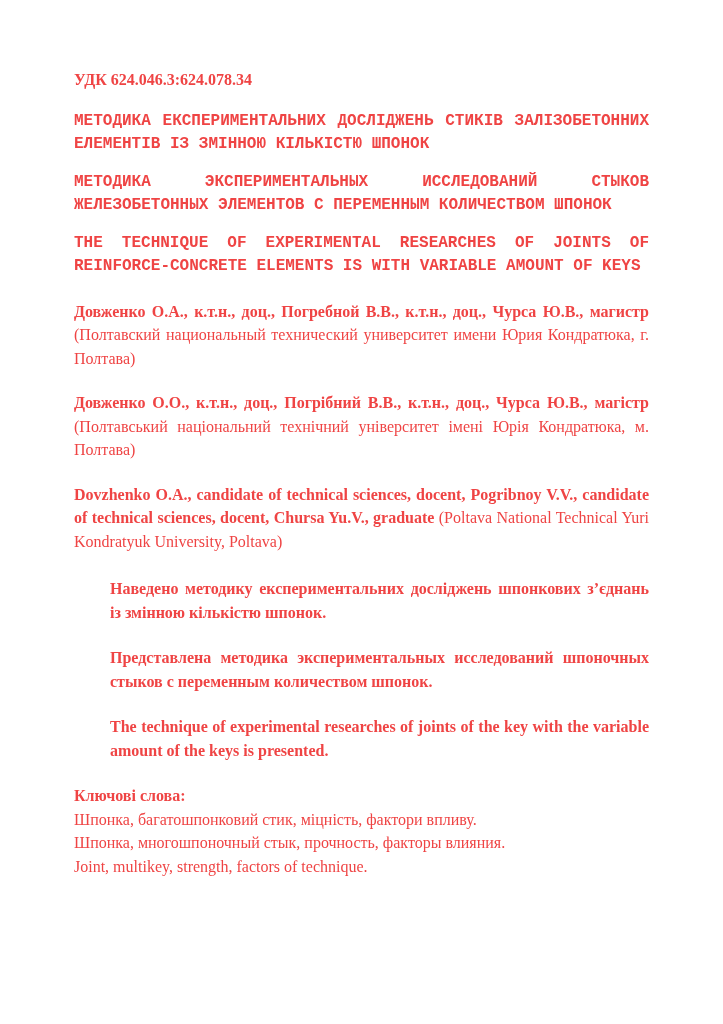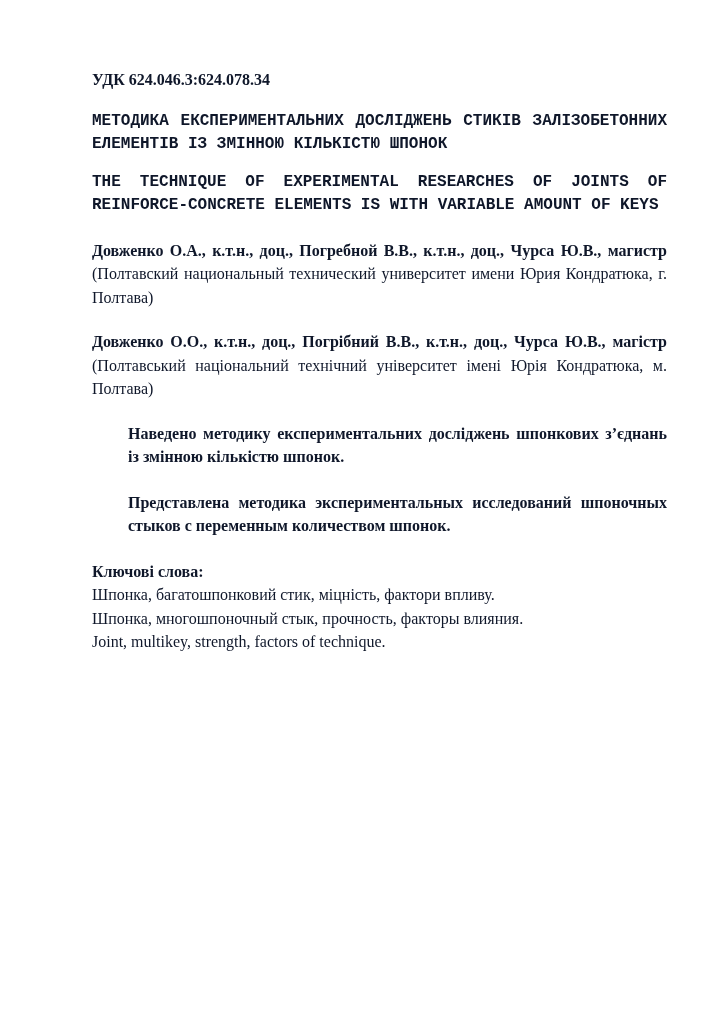--- a/index.html
+++ b/index.html
@@ -1,48 +1,51 @@
 <!DOCTYPE html>
 <html><head>
 <meta charset="utf-8">
 <style>
   html, body { margin: 0; padding: 0; background: #ffffff; }
   body { width: 723px; height: 1024px; position: relative; overflow: hidden; }
   .page {
-    position: absolute; left: 92px; top: 68px; width: 575px;
+    position: absolute; left: 74px; top: 68px; width: 575px;
     font-family: "Liberation Serif", serif; font-size: 16px; line-height: 23.5px;
-    color: #0f172a;
+    color: #ef4444;
   }
   .block { margin: 0; text-align: justify; }
   .b { font-weight: bold; }
   .udk { font-weight: bold; margin-bottom: 18px; }
   .title { font-weight: bold; text-align: justify; text-align-last: left; margin-bottom: 14px; font-family: Liberation Mono, monospace; }
   .title.en { margin-bottom: 21px; }
   .authors { text-align: justify; margin-bottom: 21px; }
   .abstract { font-weight: bold; text-align: justify; margin-bottom: 22px; margin-left: 36px; }
   .kw-head { font-weight: bold; }
   .kw-line { margin: 0; }
 </style>
 </head>
 <body>
 
 <div class="page">
 
   <p class="block udk">УДК 624.046.3:624.078.34</p>
 
   <p class="block title">МЕТОДИКА ЕКСПЕРИМЕНТАЛЬНИХ ДОСЛІДЖЕНЬ СТИКІВ ЗАЛІЗОБЕТОННИХ ЕЛЕМЕНТІВ ІЗ ЗМІННОЮ КІЛЬКІСТЮ ШПОНОК</p>
+  <p class="block title">МЕТОДИКА ЭКСПЕРИМЕНТАЛЬНЫХ ИССЛЕДОВАНИЙ СТЫКОВ ЖЕЛЕЗОБЕТОННЫХ ЭЛЕМЕНТОВ С ПЕРЕМЕННЫМ КОЛИЧЕСТВОМ ШПОНОК</p>
   <p class="block title en">THE TECHNIQUE OF EXPERIMENTAL RESEARCHES OF JOINTS OF REINFORCE-CONCRETE ELEMENTS IS WITH VARIABLE AMOUNT OF KEYS</p>
 
   <p class="block authors"><span class="b">Довженко О.А., к.т.н., доц., Погребной В.В., к.т.н., доц., Чурса Ю.В., магистр</span><span> (Полтавский национальный технический университет имени Юрия Кондратюка, г. Полтава)</span></p>
 
   <p class="block authors"><span class="b">Довженко О.О., к.т.н., доц., Погрібний В.В., к.т.н., доц., Чурса Ю.В., магістр</span><span> (Полтавський національний технічний університет імені Юрія Кондратюка, м. Полтава)</span></p>
 
+  <p class="block authors" style="margin-bottom:24px"><span class="b">Dovzhenko O.A., candidate of technical sciences, docent, Pogribnoy V.V., candidate of technical sciences, docent, Chursa Yu.V., graduate</span><span> (Poltava National Technical Yuri Kondratyuk University, Poltava)</span></p>
 
   <p class="block abstract">Наведено методику експериментальних досліджень шпонкових з’єднань із змінною кількістю шпонок.</p>
   <p class="block abstract">Представлена методика экспериментальных исследований шпоночных стыков с переменным количеством шпонок.</p>
+  <p class="block abstract" style="text-align-last:left">The technique of experimental researches of joints of the key with the variable amount of the keys is presented.</p>
 
   <div>
     <p class="block kw-head">Ключові слова:</p>
     <p class="kw-line">Шпонка, багатошпонковий стик, міцність, фактори впливу.</p>
     <p class="kw-line">Шпонка, многошпоночный стык, прочность, факторы влияния.</p>
     <p class="kw-line">Joint, multikey, strength, factors of technique.</p>
   </div>
 
 </div>
 

